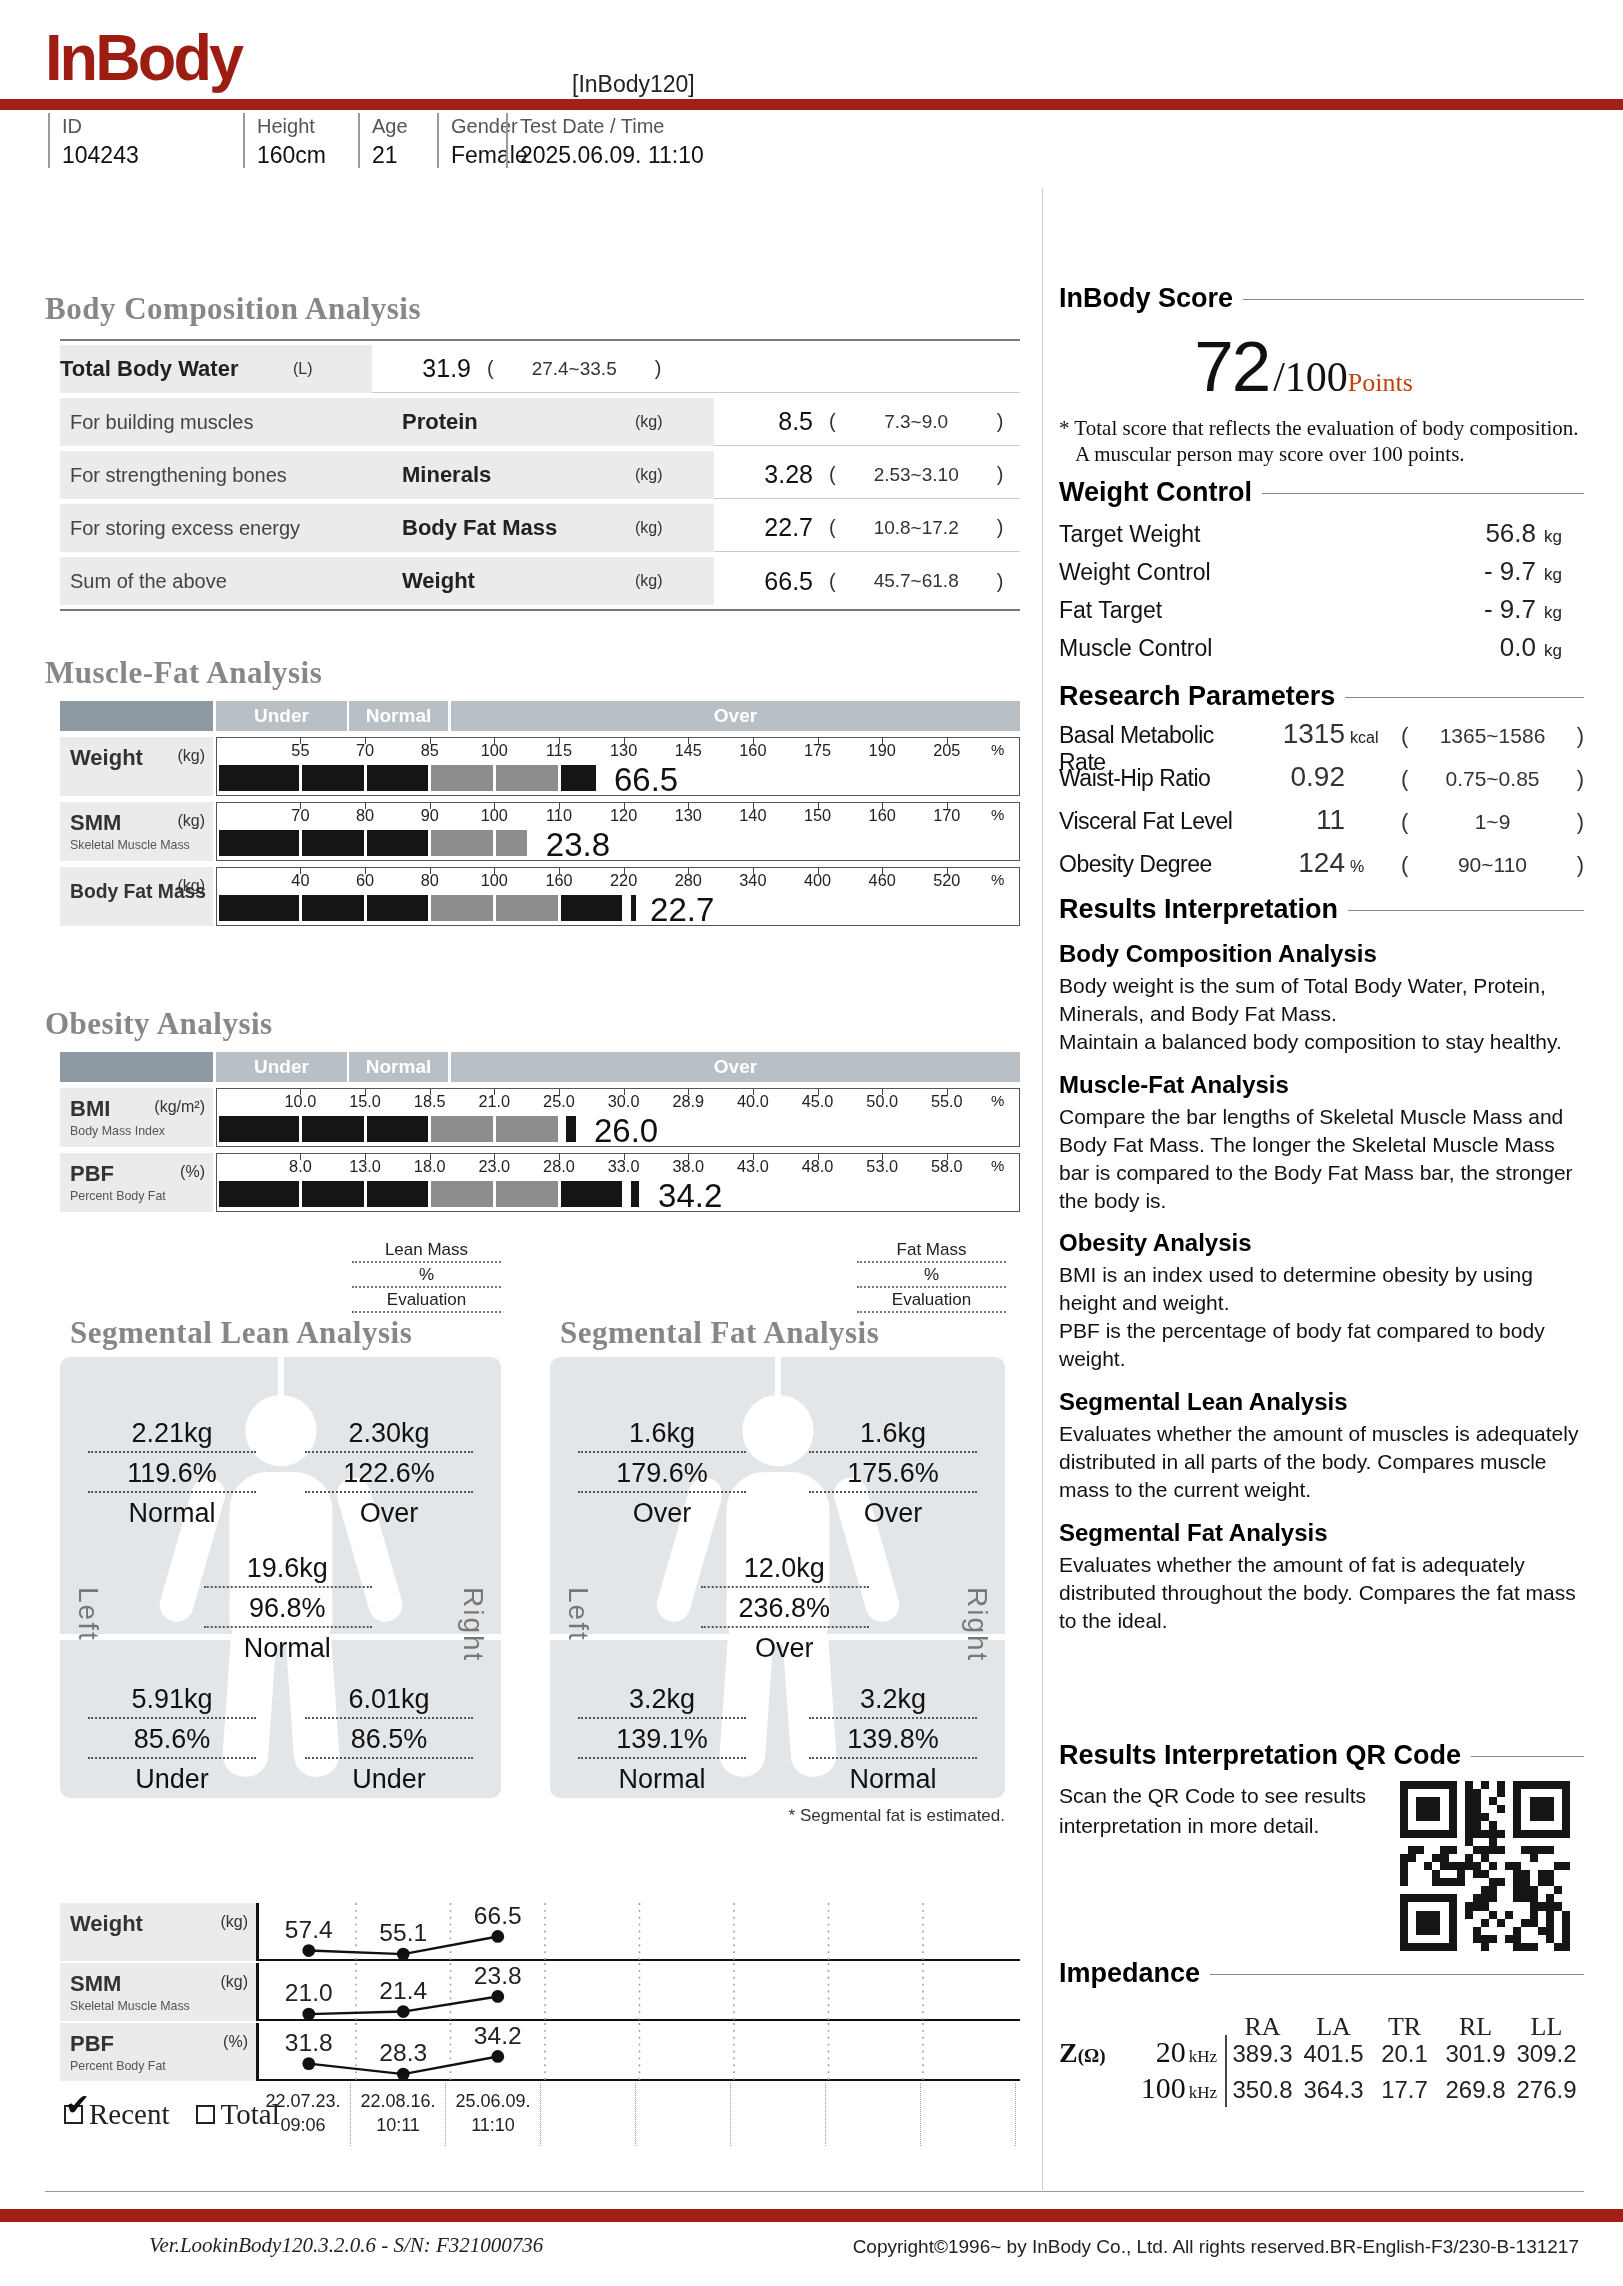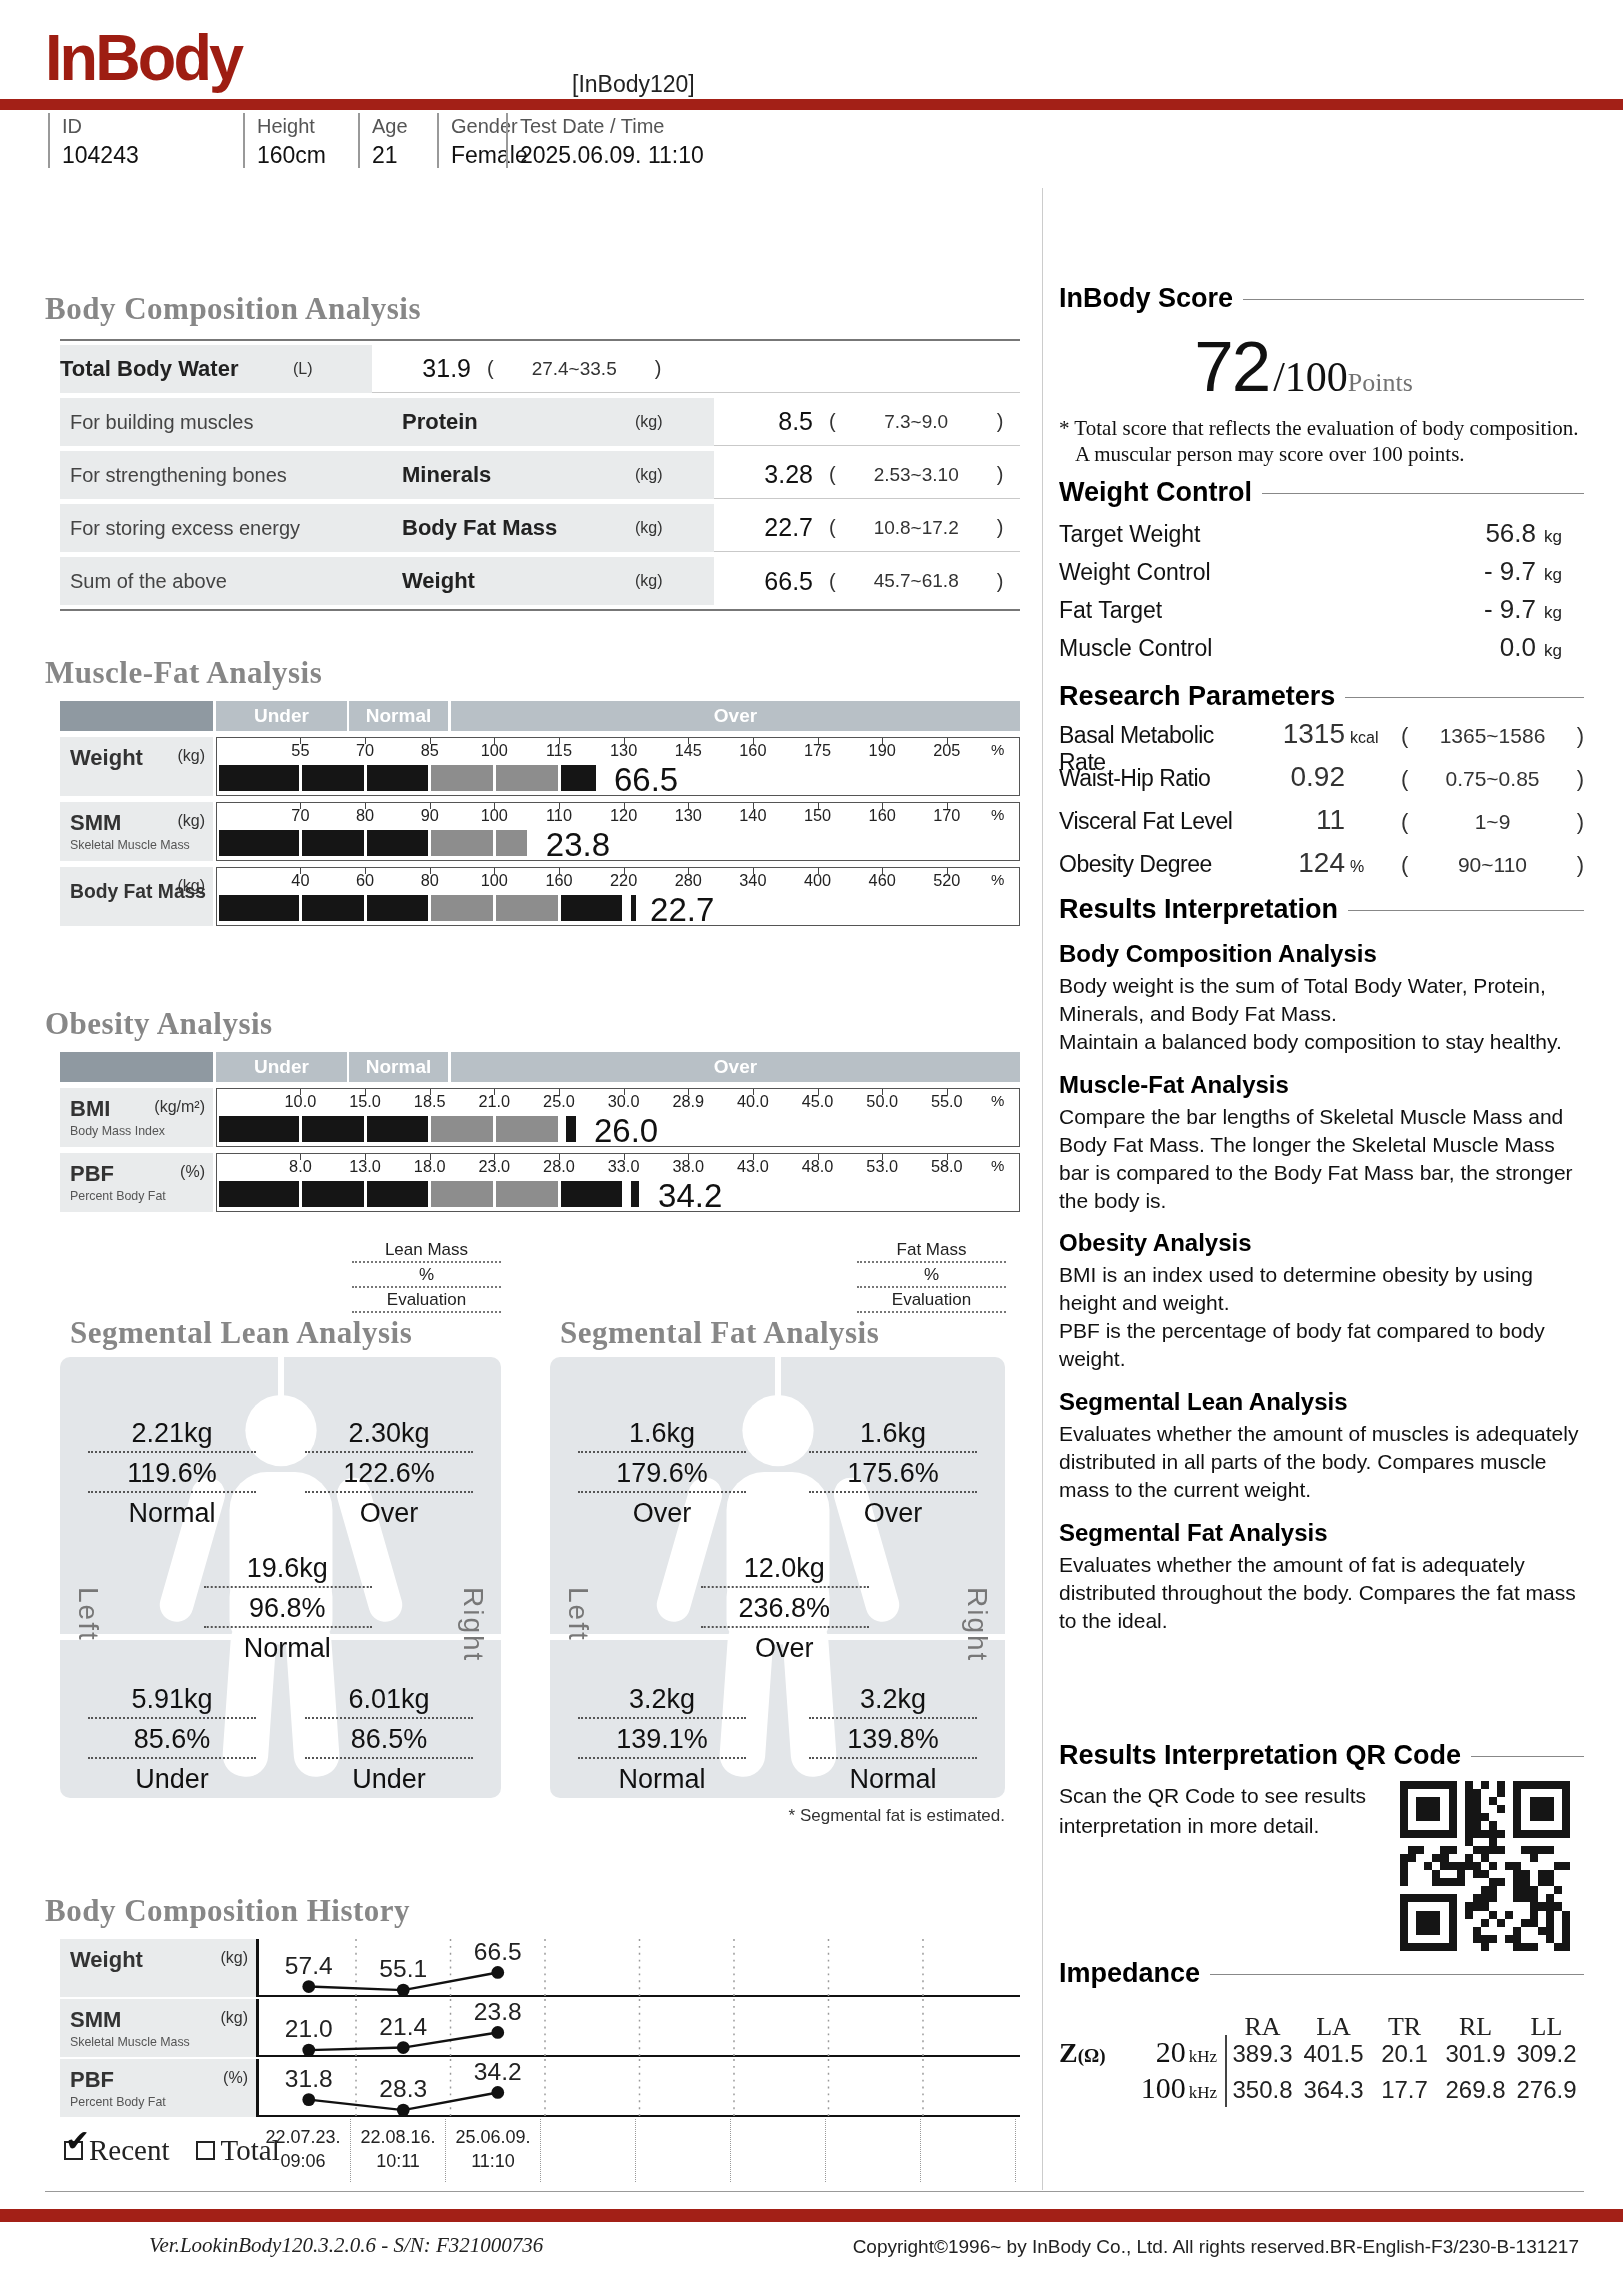--- a/index.html
+++ b/index.html
@@ -97,21 +97,21 @@
 
   
   #divider { position:absolute; left:1042px; top:188px; width:1px; height:2002px; background:#ccc; }
   .rsec { position:absolute; left:1059px; width:525px; }
   .rhead { display:flex; align-items:flex-start; }
   .rhead span { font-size:27px; font-weight:bold; color:#000; white-space:nowrap; }
   .rhead .rule { flex:1; border-top:1.5px solid #888; margin-left:10px; margin-top:16px; }
   #score-line { display:flex; justify-content:center; align-items:baseline; margin-top:12px; transform:translateX(-18px); }
   #score-val { font-size:71px; color:#111; letter-spacing:-2px; }
   #score-denom { font-family:"Liberation Serif", serif; font-size:42px; color:#111; margin-left:4px; }
-  #score-pts { font-family:"Liberation Serif", serif; font-size:26px; color:#737373; }
+  #score-pts { font-family:"Liberation Serif", serif; font-size:26px; color:#c2410c; }
   #score-note { font-family:"Liberation Serif", serif; font-size:21px; line-height:1.25; color:#111;
                 margin-top:8px; padding-left:16px; text-indent:-16px; }
   .wc-row { display:flex; align-items:baseline; height:38px; }
   .wc-label { flex:1; font-size:23px; color:#111; }
   .wc-val { width:114px; text-align:right; font-size:26px; color:#222; }
   .wc-unit { font-size:17px; color:#222; margin-left:8px; width:40px; }
   .rp-row { display:flex; align-items:baseline; height:43px; }
   .rp-label { flex:1; font-size:23px; color:#111; letter-spacing:-0.5px; }
   .rp-val { width:99px; text-align:right; font-size:28px; color:#333; }
   .rp-unit { width:51px; font-size:16px; color:#222; margin-left:5px; }
@@ -546,21 +546,20 @@
         <div class="seg-pct">139.8%</div>
         <div class="seg-eval">Normal</div>
       </div>
       <div class="side-label l">Left</div>
       <div class="side-label r">Right</div>
     </div>
   <div id="seg-note">* Segmental fat is estimated.</div>
 </div>
 
 <div id="sec-hist">
-  <div class="sec-title">Body Composition History</div>
   <div id="hist-table">
       <div class="hist-row">
         <div class="hist-label">
           <div class="gl-name">Weight</div>
           <div class="gl-unit">(kg)</div>
         </div>
         <div class="hist-graph">
           <svg width="761" height="58" viewBox="0 0 769 59" style="position:absolute;left:0;top:0;overflow:hidden;">
             <line x1="96.125" y1="0" x2="96.125" y2="59" stroke="#9a9a9a" stroke-width="1.5" stroke-dasharray="2,5"></line>
             <line x1="192.25" y1="0" x2="192.25" y2="59" stroke="#9a9a9a" stroke-width="1.5" stroke-dasharray="2,5"></line>

